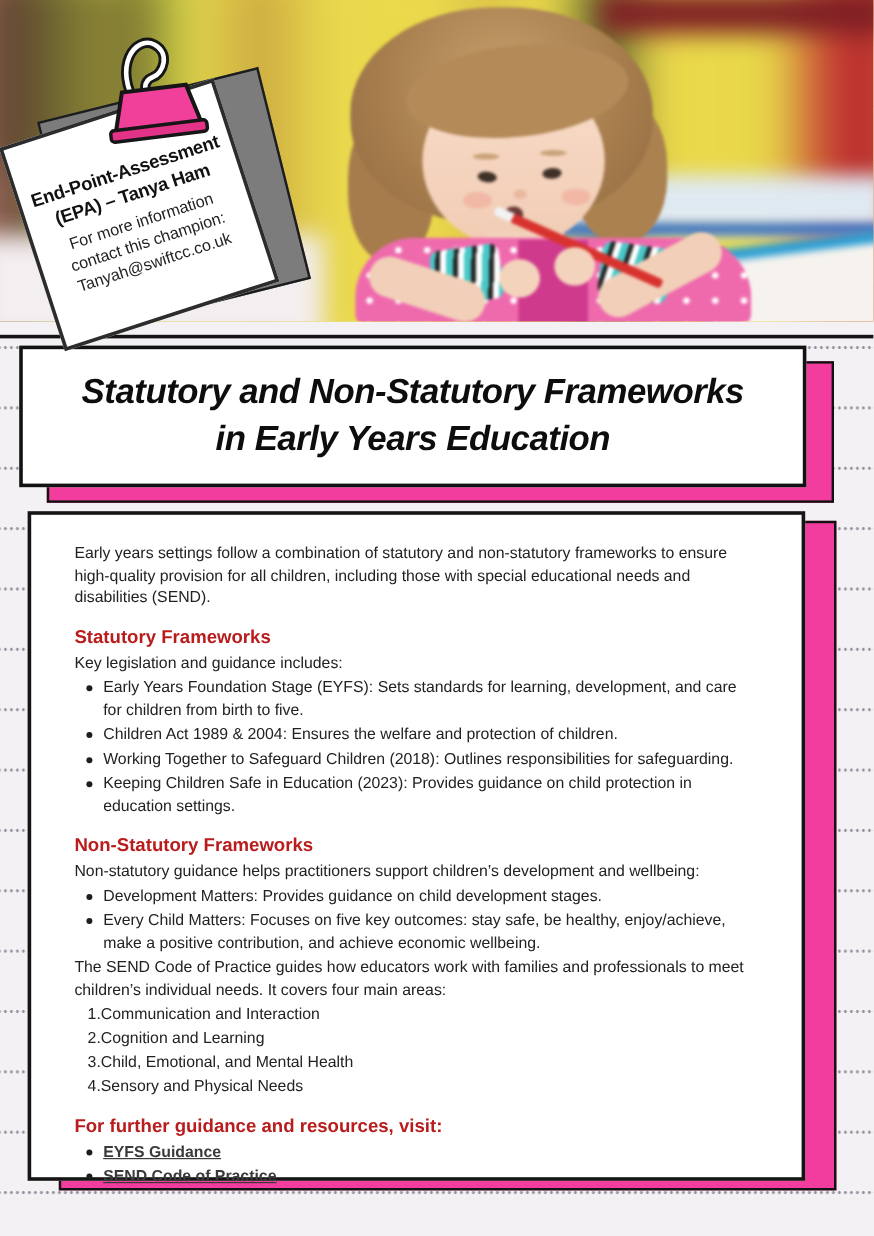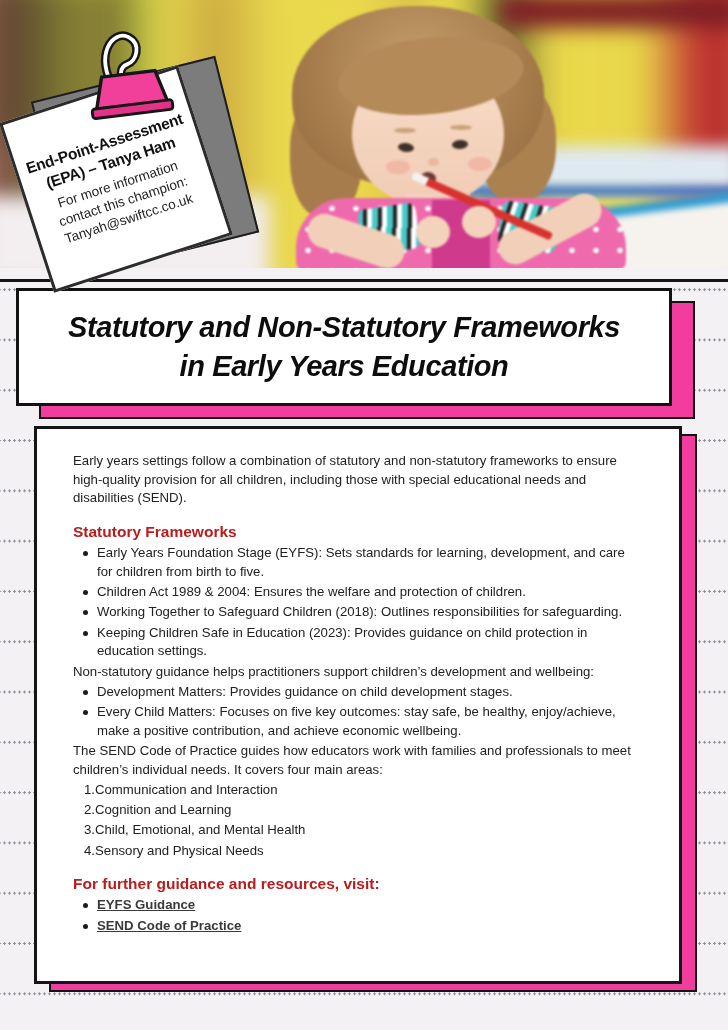--- a/index.html
+++ b/index.html
@@ -82,21 +82,21 @@
     background:var(--pink); border:2.5px solid #121212; }
   .banner .face-box{ position:absolute; left:0; top:0; width:656px; height:118px;
     background:#ffffff; border:3px solid #121212; display:flex; align-items:center; justify-content:center; }
   .banner h1{ font-style:italic; font-weight:700; font-size:29px; line-height:1.33;
     letter-spacing:-0.4px; text-align:center; max-width:565px; color:#0d0d0d; }
 
   
   .content{ position:absolute; left:22px; top:426px; width:648px; height:558px; z-index:3; }
   .content .shadow{ position:absolute; left:27px; top:8px; width:648px; height:558px;
     background:var(--pink); border:2.5px solid #121212; }
-  .content .face-box{ position:absolute; left:12px; top:0; width:648px; height:558px;
+  .content .face-box{ position:absolute; left:1px; top:0; width:648px; height:558px;
     background:#ffffff; border:3px solid #151515; padding:23px 38px 18px 36px; }
   .content p, .content li{ font-size:13.2px; line-height:1.42; color:#222; }
   .content h2{ font-size:15.5px; font-weight:700; color:#b91c1c; margin:15px 0 3px; }
   ul.bullets, ul.links{ list-style:none; margin:1px 0 0; }
   ul.bullets li, ul.links li{ position:relative; padding-left:17px; margin:1.5px 0; }
   ul.bullets li::before, ul.links li::before{ content:""; position:absolute; left:3px; top:7px;
     width:5px; height:5px; border-radius:50%; background:#1d1d1d; }
   ul.bullets{ margin-left:7px; } ul.links{ margin-left:7px; }
   ol.numbered{ list-style:none; counter-reset:n; margin:1px 0 0 11px; }
   ol.numbered li{ counter-increment:n; margin:1.5px 0; }
@@ -170,27 +170,29 @@
   </div>
 </div>
 
 <div class="content">
   <div class="shadow"></div>
   <div class="face-box">
 
     <p class="sec-intro">Early years settings follow a combination of statutory and non-statutory frameworks to ensure high-quality provision for all children, including those with special educational needs and disabilities (SEND).</p>
 
     <h2>Statutory Frameworks</h2>
+    <p>Key legislation and guidance includes:</p>
     <ul class="bullets">
       <li>Early Years Foundation Stage (EYFS): Sets standards for learning, development, and care for children from birth to five.</li>
       <li>Children Act 1989 &amp; 2004: Ensures the welfare and protection of children.</li>
       <li>Working Together to Safeguard Children (2018): Outlines responsibilities for safeguarding.</li>
       <li>Keeping Children Safe in Education (2023): Provides guidance on child protection in education settings.</li>
     </ul>
 
+    <h2>Non-Statutory Frameworks</h2>
     <p>Non-statutory guidance helps practitioners support children’s development and wellbeing:</p>
     <ul class="bullets">
       <li>Development Matters: Provides guidance on child development stages.</li>
       <li>Every Child Matters: Focuses on five key outcomes: stay safe, be healthy, enjoy/achieve, make a positive contribution, and achieve economic wellbeing.</li>
     </ul>
 
     <p>The SEND Code of Practice guides how educators work with families and professionals to meet children’s individual needs. It covers four main areas:</p>
     <ol class="numbered">
       <li>Communication and Interaction</li>
       <li>Cognition and Learning</li>

